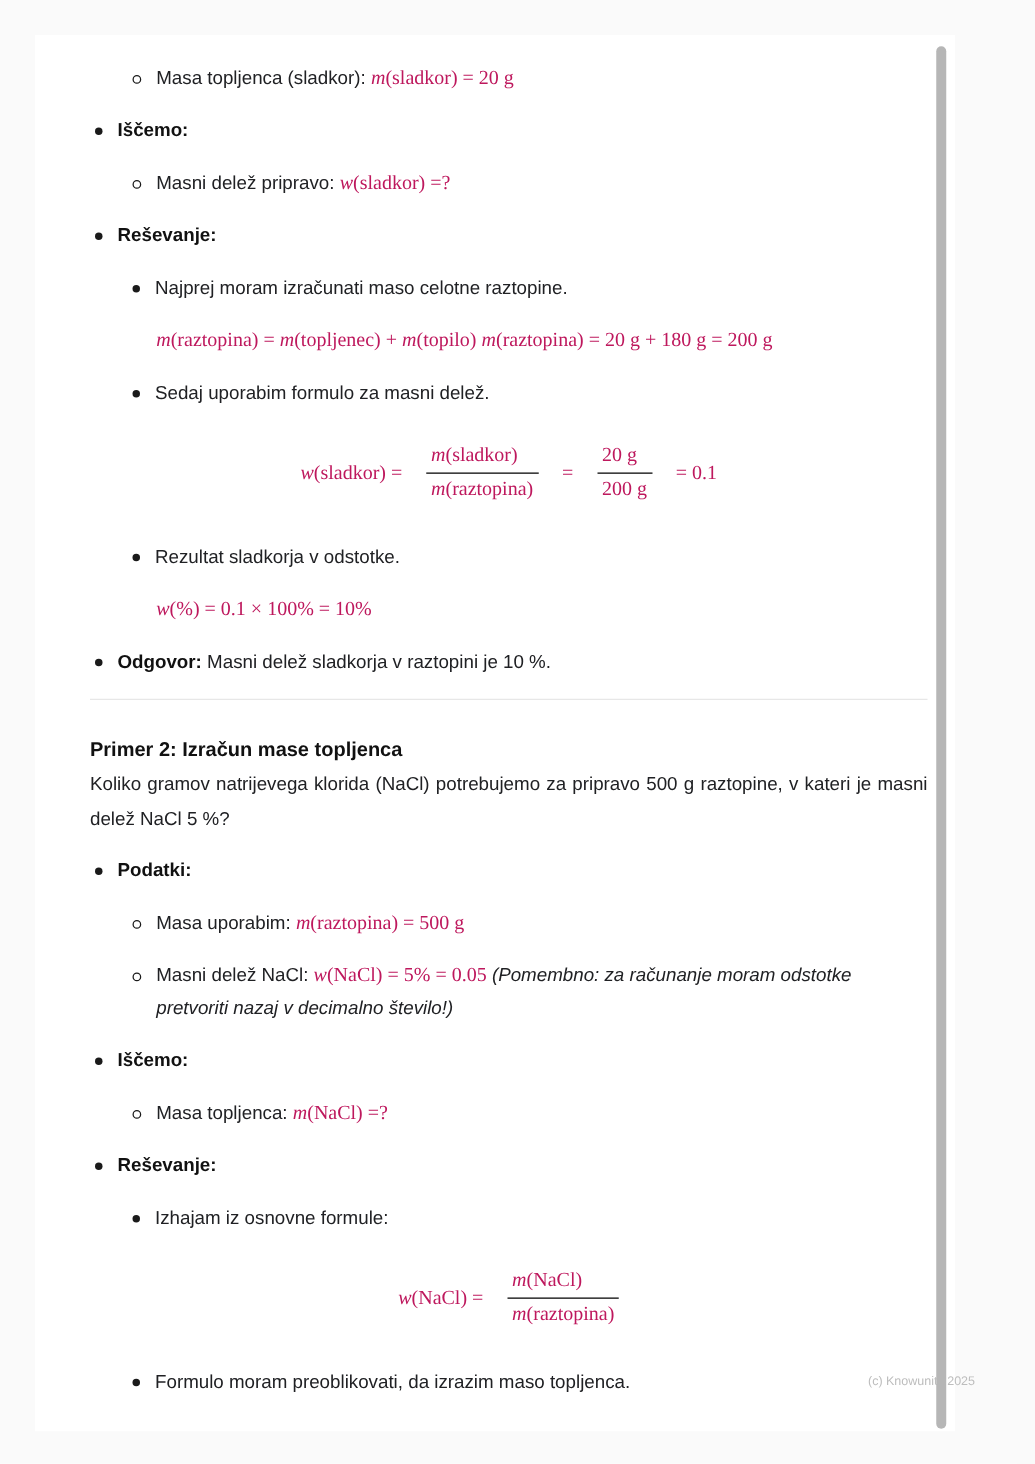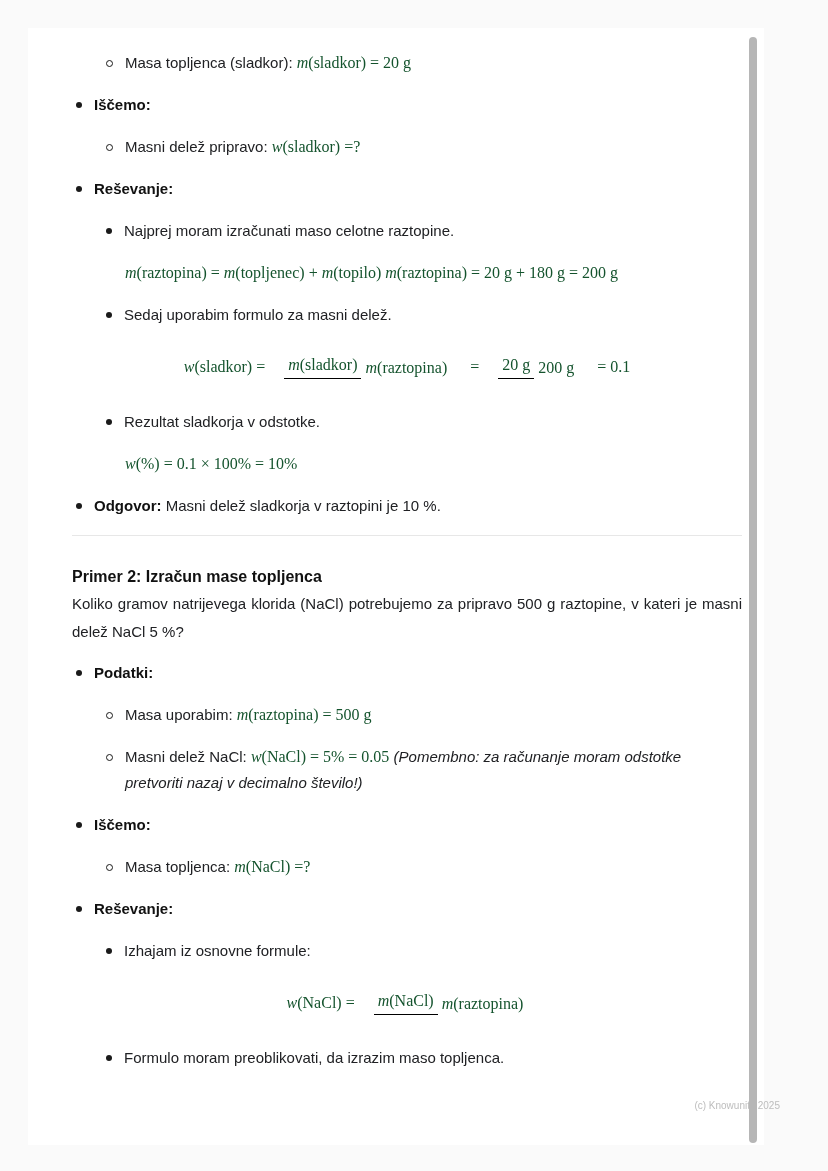--- a/index.html
+++ b/index.html
@@ -20,29 +20,29 @@
 
   .row { display:flex; align-items:flex-start; margin-bottom:16px; line-height:26px; }
   .lvl1 { padding-left:4px; }
   .lvl2 { padding-left:34px; }
   .marker { flex:0 0 auto; margin-right:12px; margin-top:10px; }
   .disc   { width:6px; height:6px; border-radius:50%; background:#1a1a1a; }
   .circle { width:7px; height:7px; border-radius:50%; border:1.5px solid #1a1a1a; background:transparent; }
   .bold { font-weight:bold; color:#111; }
   .note { font-style:italic; }
 
-  .math { font-family:"Liberation Serif", serif; font-size:16px; color:#14532d; }
+  .math { font-family:"Liberation Serif", serif; font-size:16px; color:#be185d; }
   .math i { font-style:italic; }
   .math-line { padding-left:53px; margin:16px 0 16px; line-height:26px; }
 
   .equation {
     display:flex; justify-content:center; align-items:center; gap:19px;
     margin:26px 0 30px; line-height:22px;
   }
-  .frac { display:inline-flex; flex-direction:row; align-items:center; }
+  .frac { display:inline-flex; flex-direction:column; }
   .frac .num { padding:0 4px 2px; border-bottom:1px solid #000; }
   .frac .den { padding:2px 4px 0; }
 
   .divider { border:none; border-top:1px solid #e7e7e7; margin:16px 0 28px; }
   .heading { font-size:16px; font-weight:bold; color:#111; line-height:26px; }
   .intro { text-align:justify; line-height:28px; margin-bottom:14px; }
 
   .scrollbar-track {
     position:absolute; right:70px; top:34px; width:10px; height:1112px;
     background:transparent;

